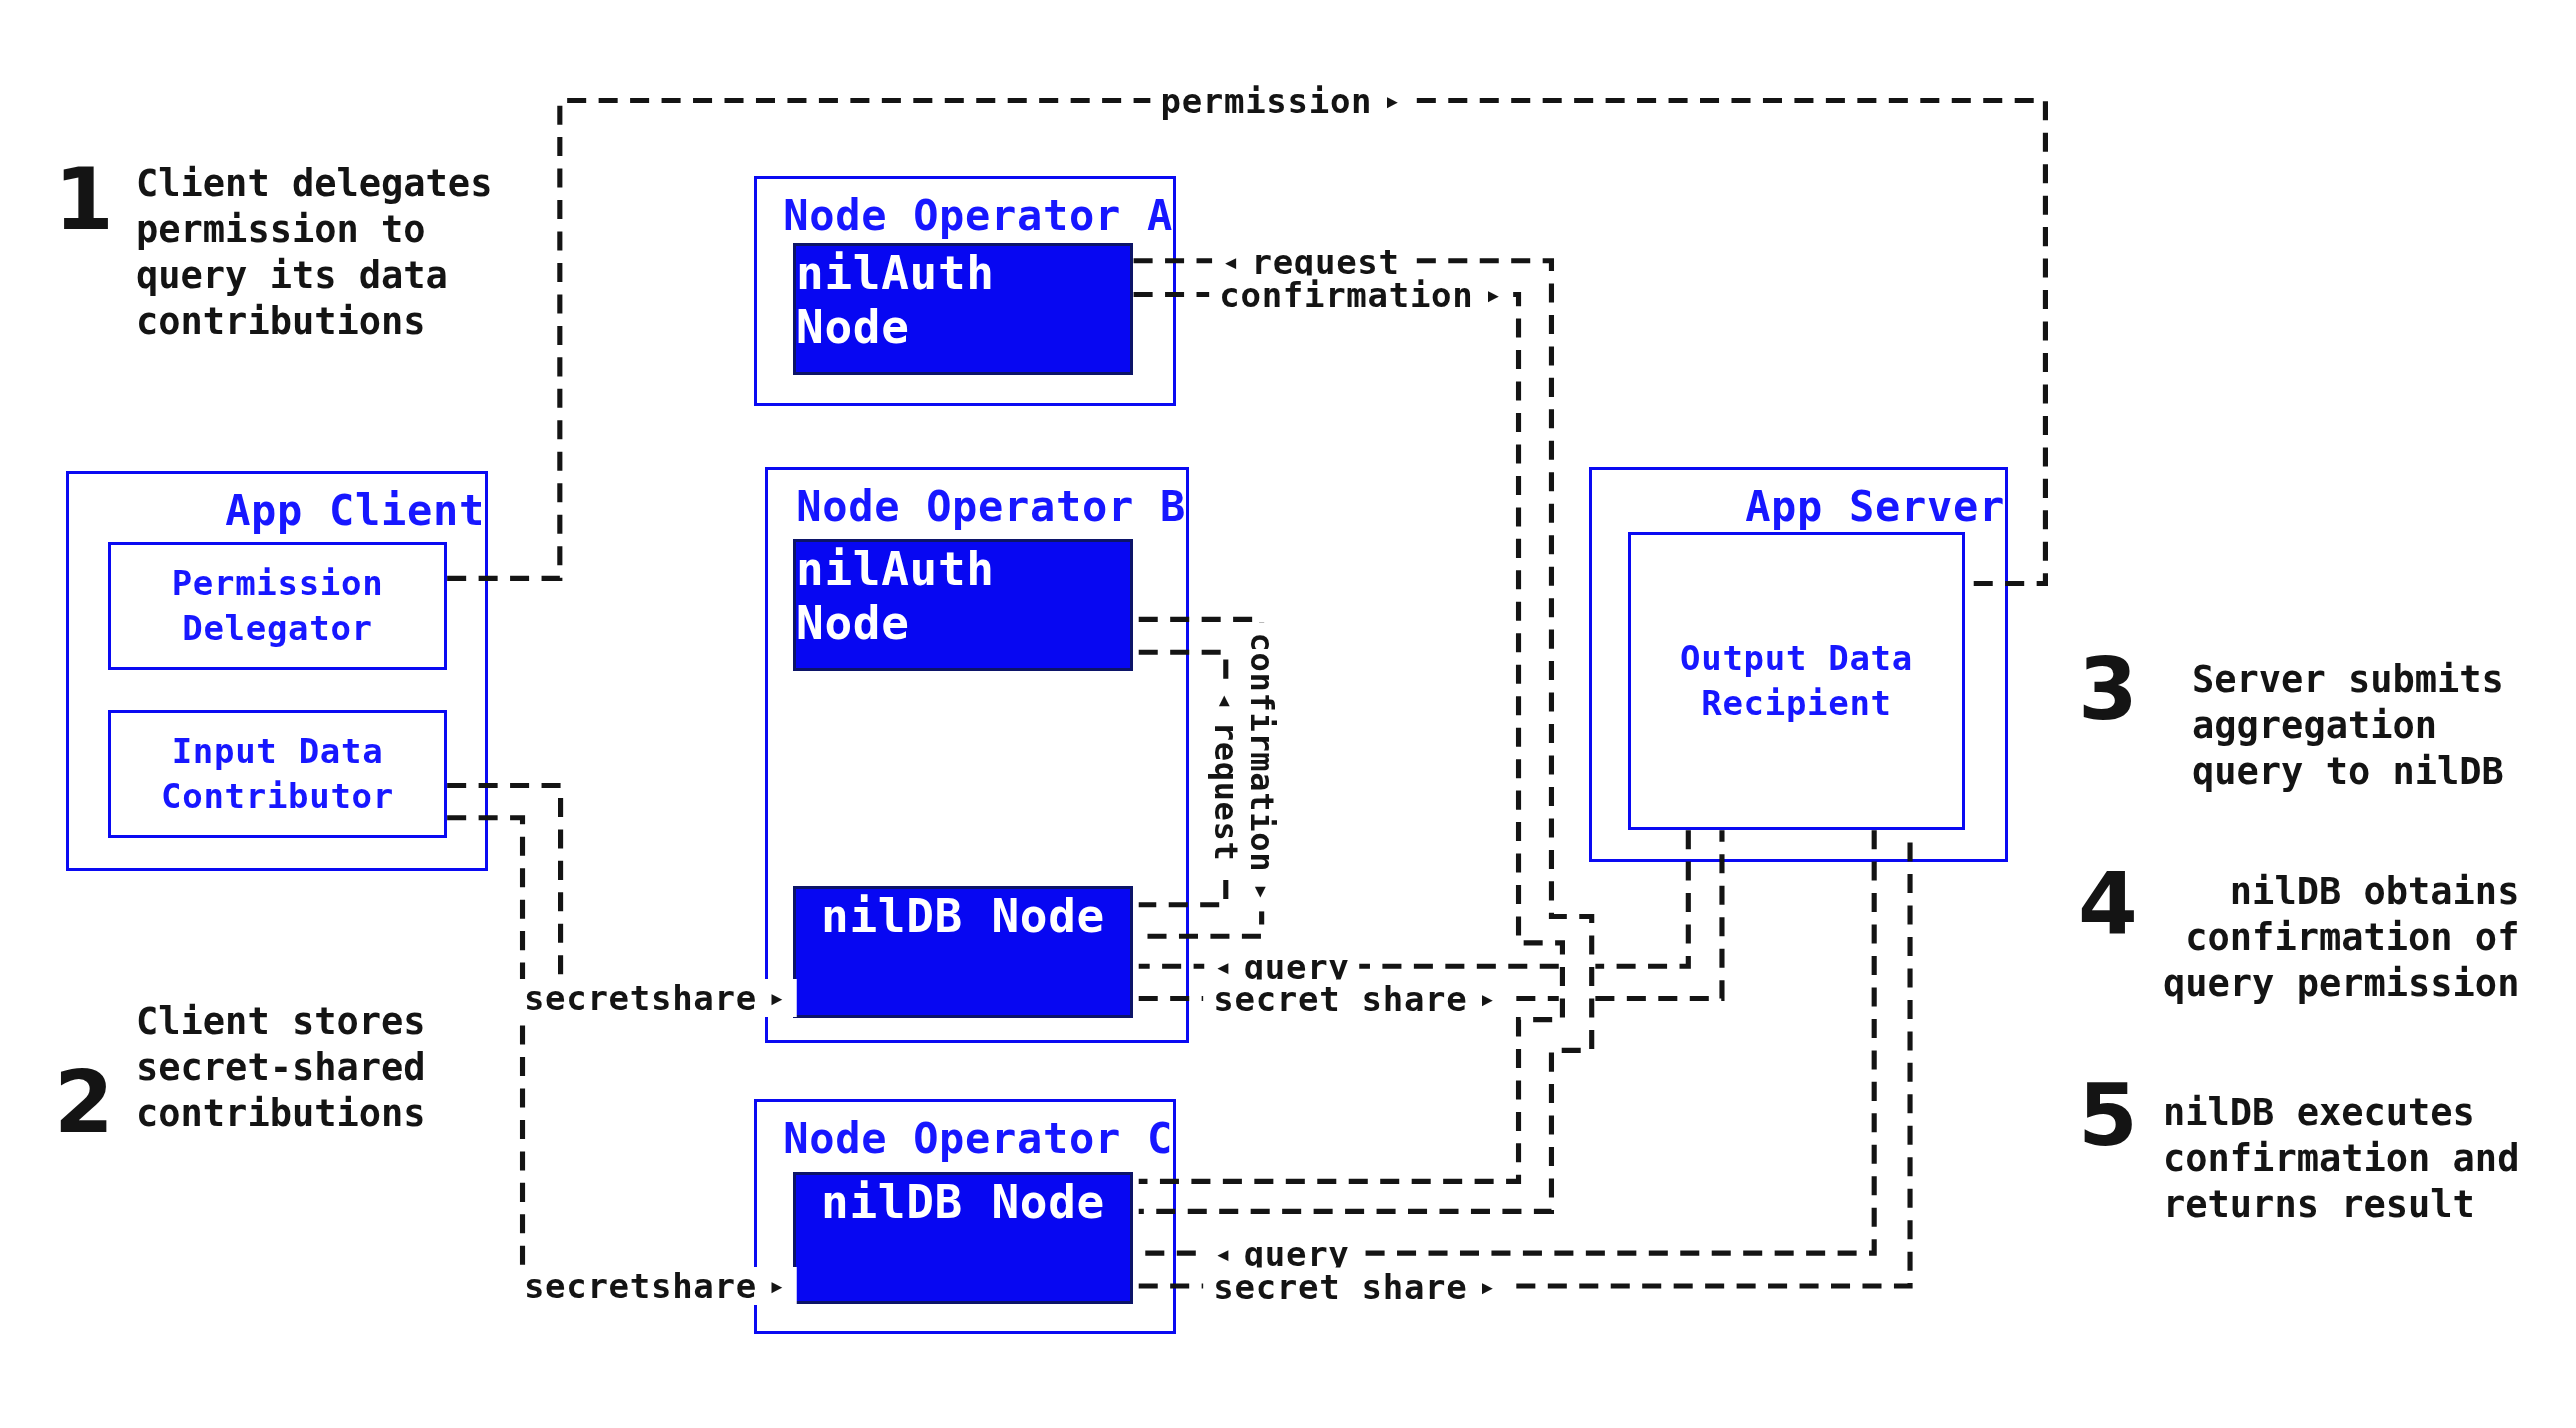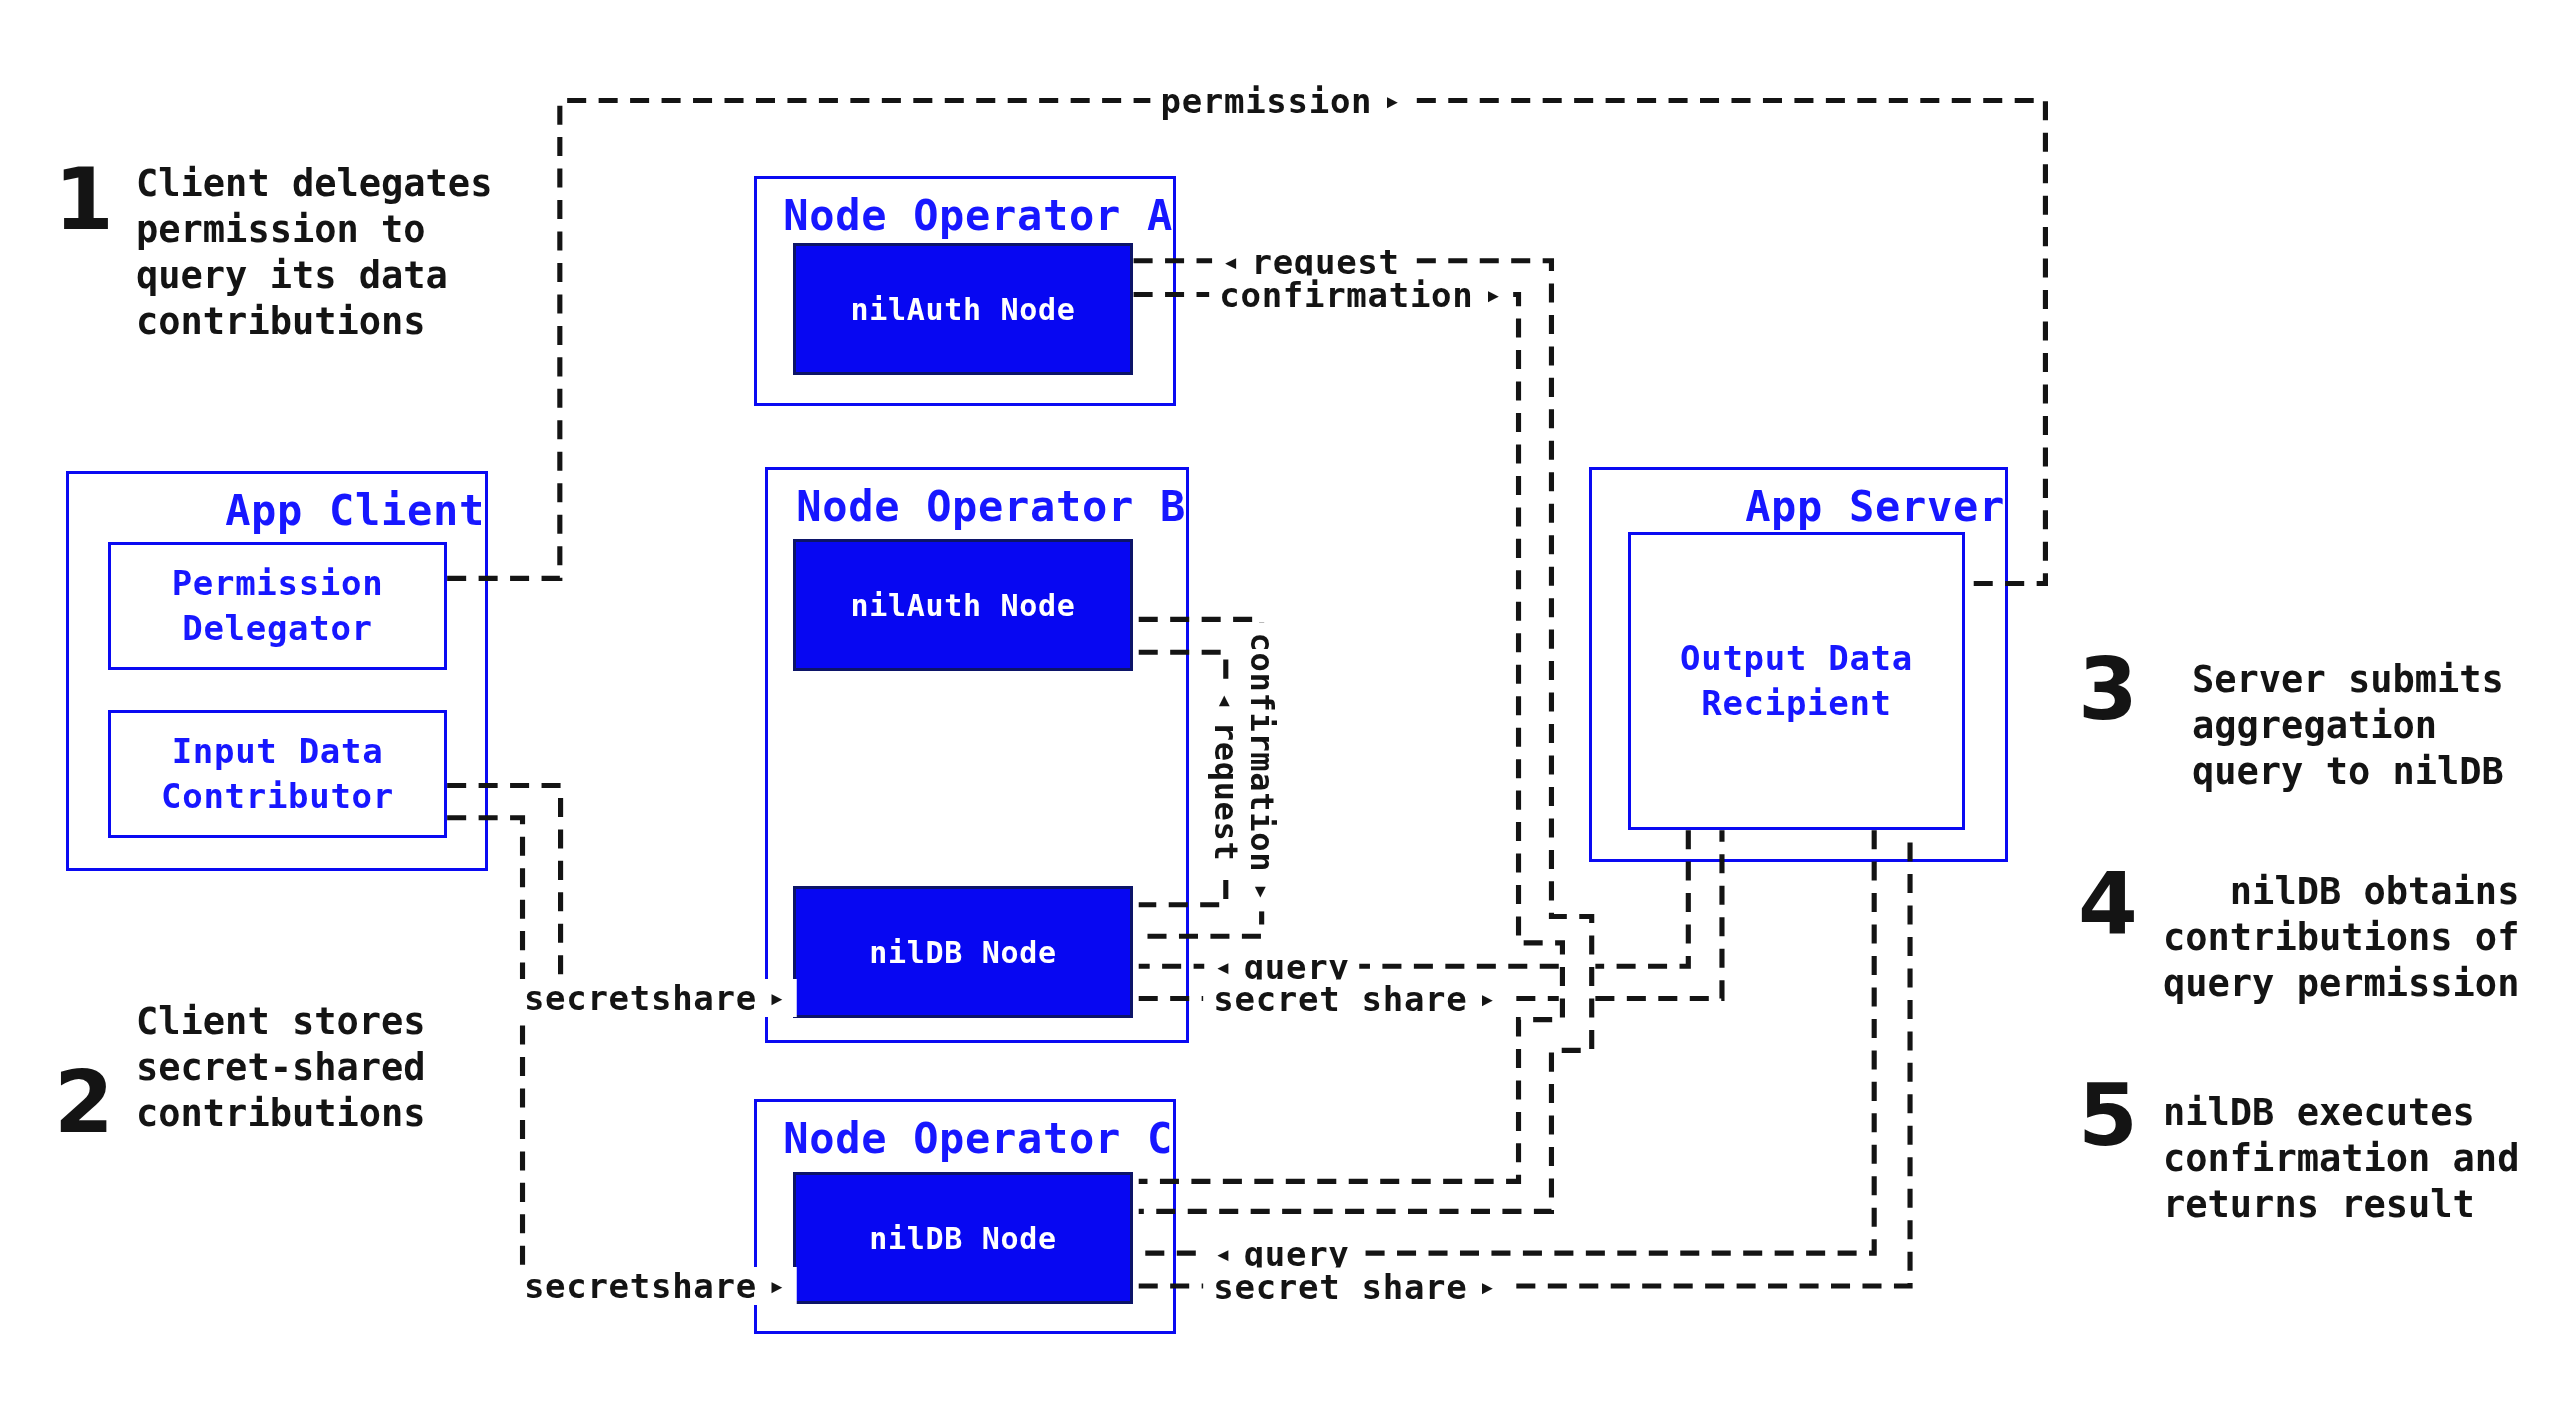--- a/index.html
+++ b/index.html
@@ -10,22 +10,22 @@
   html,body{margin:0;padding:0;background:var(--background);}
   .canvas{position:relative;width:2576px;height:1429px;background:var(--background);overflow:hidden;
           font-family:"DejaVu Sans Mono","Liberation Mono",monospace;}
   .box{position:absolute;border:3.7px solid var(--box-border);background:#fff;box-sizing:border-box;z-index:1;}
   .box-title{position:absolute;top:11.7px;left:0;right:0;text-align:right;
              font-weight:bold;font-size:42px;line-height:1.2;color:var(--title-text);letter-spacing:0.7px;}
   .inner-box{position:absolute;border:3.7px solid var(--box-border);background:#fff;box-sizing:border-box;z-index:1;
              display:flex;flex-direction:column;align-items:center;justify-content:center;
              font-weight:bold;font-size:34px;line-height:45px;color:var(--title-text);letter-spacing:0.7px;}
   .node{position:absolute;background:var(--node-fill);border:3.7px solid var(--node-border);box-sizing:border-box;z-index:1;
-        display:flex;align-items:center;justify-content:center;
-        font-weight:bold;font-size:30px;color:var(--node-text);letter-spacing:0.7px;}
+        display:flex;justify-content:center;
+        font-weight:bold;font-size:46px;color:var(--node-text);letter-spacing:0.7px;}
   .lines{position:absolute;left:0;top:0;z-index:2;pointer-events:none;}
   .lines path{fill:none;stroke:var(--line);stroke-width:7;stroke-dasharray:26 17;}
   .step-num{position:absolute;font-family:"DejaVu Sans","Liberation Sans",sans-serif;
             font-weight:bold;font-size:86px;line-height:86px;color:var(--text);z-index:1;}
   .step-text{position:absolute;font-weight:bold;font-size:37px;line-height:46px;color:var(--text);z-index:1;white-space:nowrap;}
   .edge-label{position:absolute;transform:translate(-50%,-50%);background:#fff;z-index:3;
               display:flex;align-items:center;gap:11.7px;padding:1.5px 10.2px;white-space:nowrap;
               font-weight:bold;font-size:34px;line-height:1;color:var(--text);letter-spacing:0.7px;}
   .edge-label.vertical{transform:translate(-50%,-50%) rotate(90deg);font-size:32px;}
   .edge-label .arrow{font-size:28px;line-height:1;}
@@ -112,21 +112,21 @@
   <div class="step-num" style="left:2078px;top:646px;">3</div>
   <div class="step-text" style="left:2163px;top:657px;margin-left:29px;">
     <div>Server submits</div>
     <div>aggregation</div>
     <div>query to nilDB</div>
   </div>
 
   <div class="step-num" style="left:2078px;top:860px;">4</div>
   <div class="step-text" style="left:2163px;top:869px;text-align:right;">
     <div>nilDB obtains</div>
-    <div>contributions of</div>
+    <div>confirmation of</div>
     <div>query permission</div>
   </div>
 
   <div class="step-num" style="left:2078px;top:1072px;">5</div>
   <div class="step-text" style="left:2163px;top:1082px;margin-top:8px;">
     <div>nilDB executes</div>
     <div>confirmation and</div>
     <div>returns result</div>
   </div>
 

